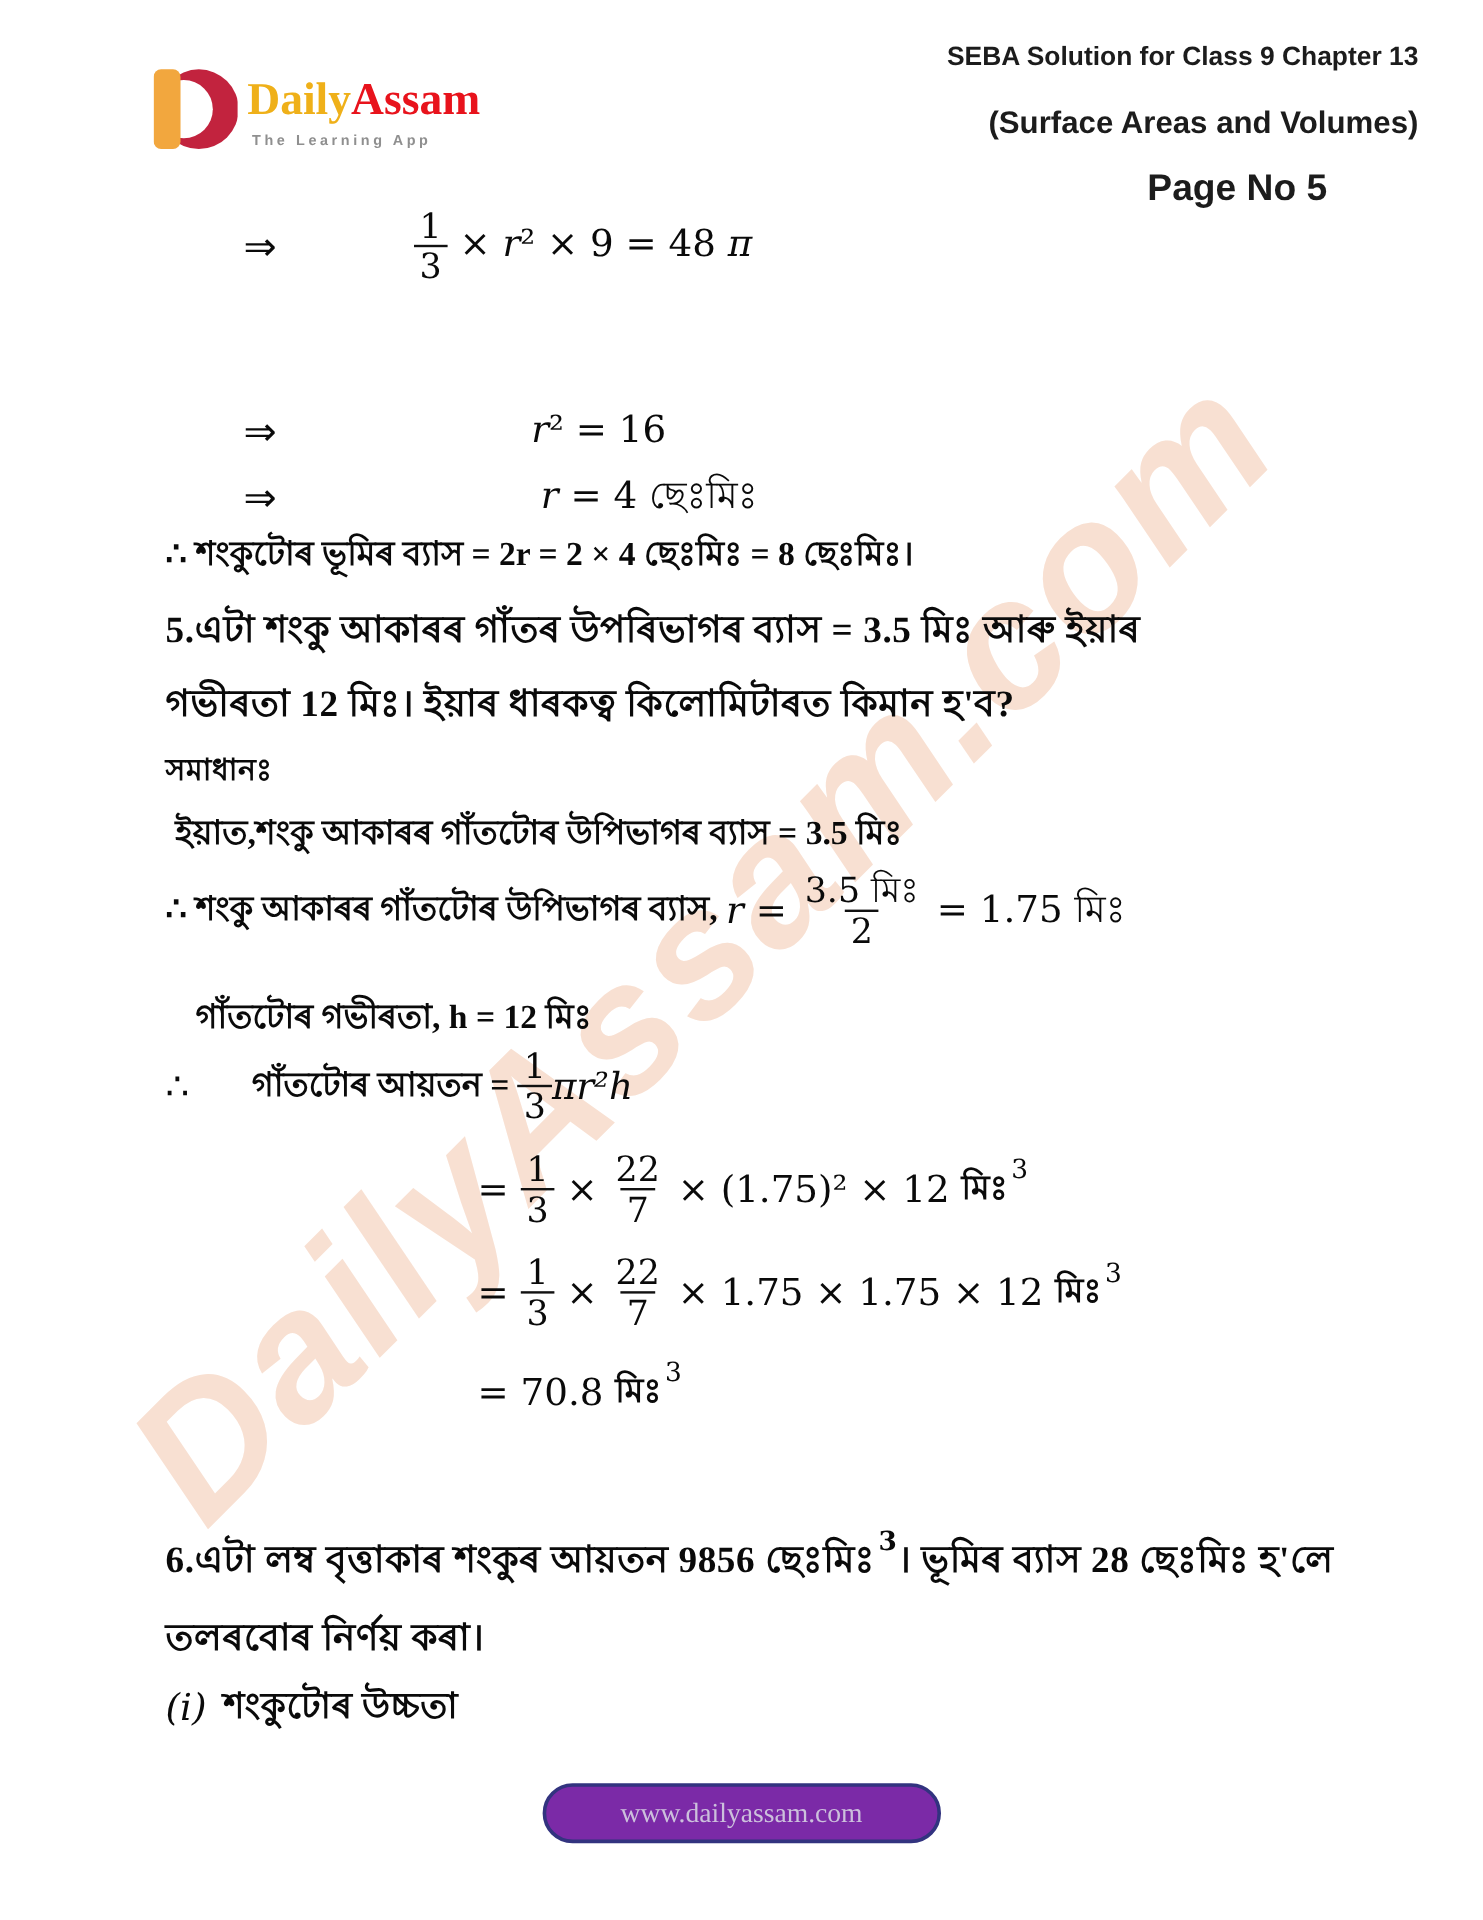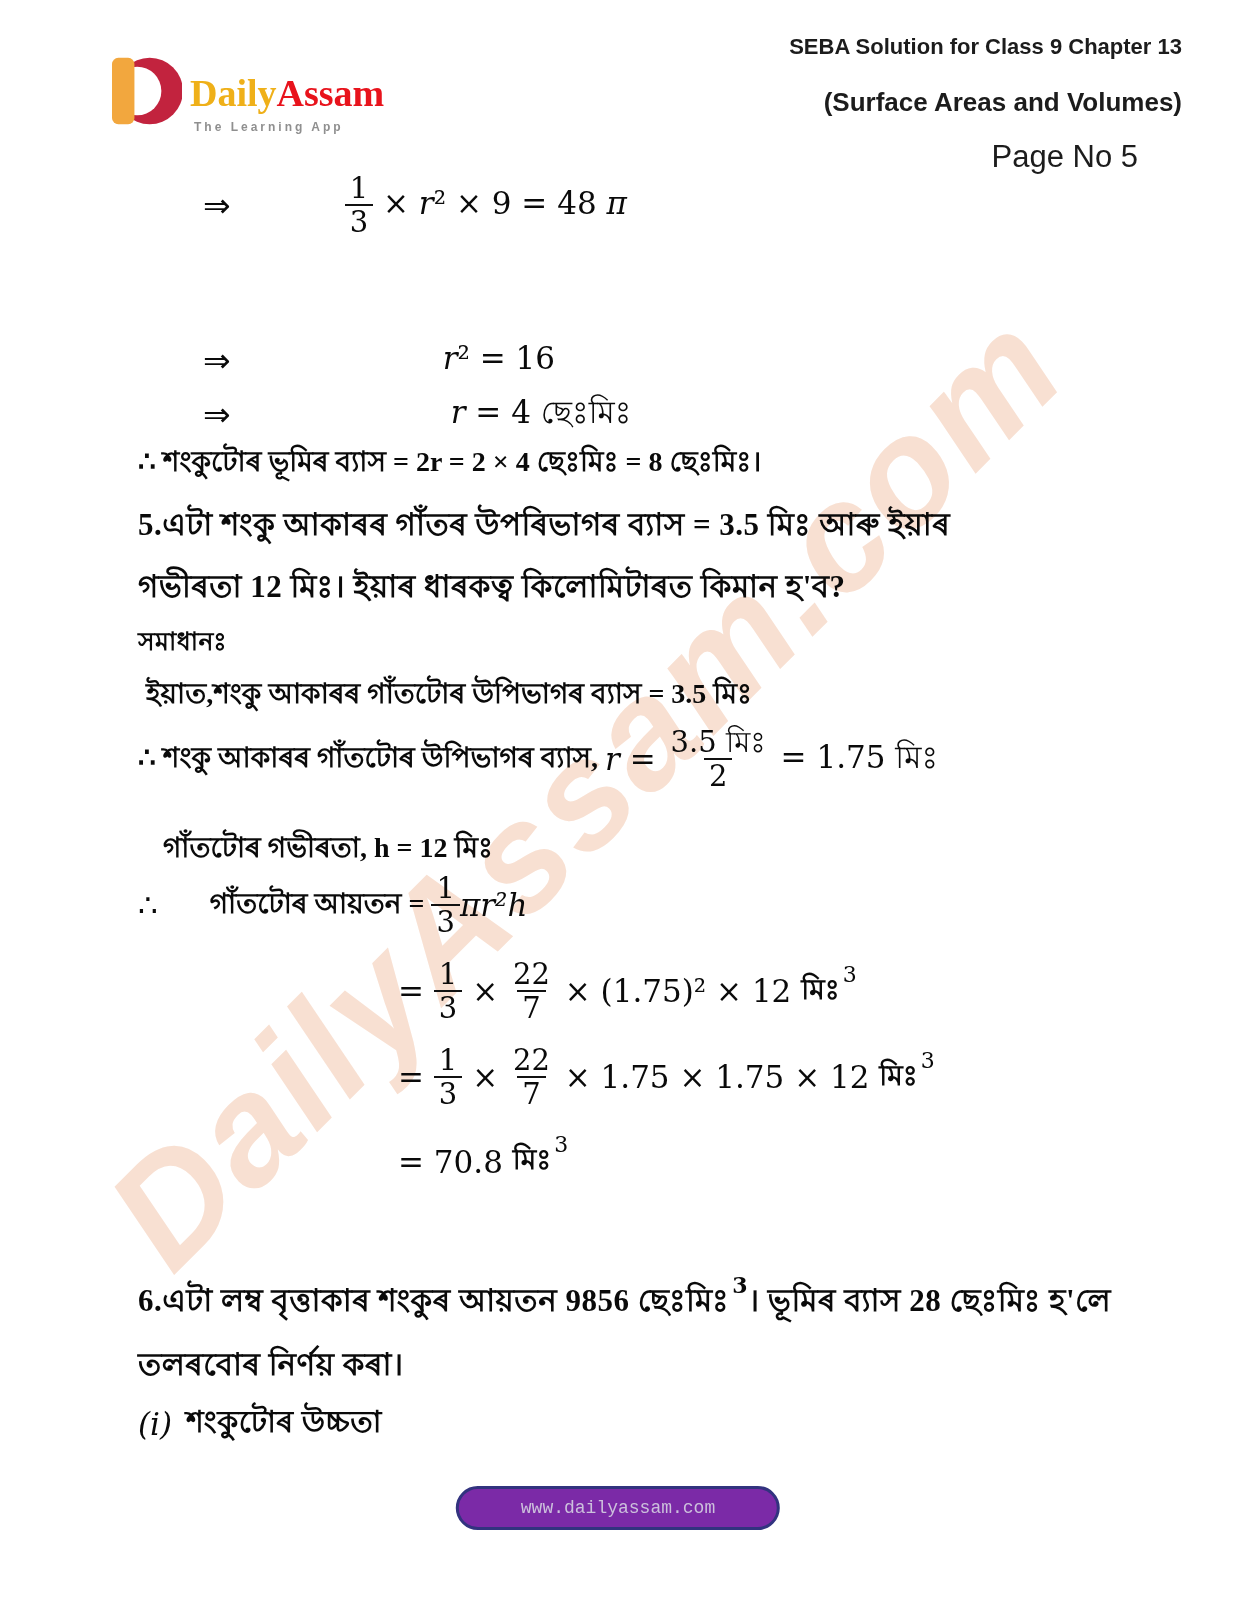--- a/index.html
+++ b/index.html
@@ -6,33 +6,33 @@
   .page{position:relative;width:1236px;height:1600px;margin:0 auto;background:#ffffff;
         font-family:"Liberation Serif", serif;color:#0a0a0a;overflow:hidden;}
 
   
   .watermark{position:absolute;left:585px;top:790px;
     transform:translate(-50%,-50%) rotate(-45deg);
     font-family:"Liberation Sans", sans-serif;font-style:italic;font-weight:700;
     font-size:152px;letter-spacing:4px;color:#F8E0D2;white-space:nowrap;}
 
   
-  .logo{position:absolute;left:112px;top:52px;display:flex;align-items:flex-end;}
+  .logo{position:absolute;left:128px;top:52px;display:flex;align-items:center;}
   .logo-mark{width:70px;height:78px;flex:0 0 auto;}
   .brand{margin-left:8px;}
   .brand-line{font-family:"Liberation Serif", serif;font-weight:700;font-size:38px;line-height:1.0;}
   .brand-daily{color:#EFB019;}
   .brand-assam{color:#E8131C;}
   .tagline{font-family:"Liberation Sans", sans-serif;font-weight:700;font-size:12px;
            letter-spacing:3px;color:#8F8F8F;margin-top:8px;margin-left:4px;}
   .hdr-right{position:absolute;right:54px;top:34px;text-align:right;
              font-family:"Liberation Sans", sans-serif;color:#1c1c1c;}
   .hdr-line1{font-size:22px;font-weight:600;}
   .hdr-line2{font-size:26px;font-weight:700;margin-top:27px;}
-  .hdr-page{font-size:31px;font-weight:400;margin-top:21px;margin-right:44px;}
+  .hdr-page{font-size:31px;font-weight:700;margin-top:21px;margin-right:76px;}
 
   
   .line{position:absolute;white-space:nowrap;}
   .math{font-family:"DejaVu Serif", serif;font-size:31px;}
   .var{font-style:italic;}
   .arrow{font-family:"DejaVu Sans", sans-serif;font-size:33px;display:inline-block;vertical-align:middle;}
   .frac{display:inline-flex;flex-direction:column;align-items:center;vertical-align:middle;
         line-height:1.12;font-size:29px;text-align:center;}
   .frac .n{padding:0 5px;}
   .frac .d{border-top:2px solid #111;padding:0 5px;}
@@ -40,21 +40,21 @@
         font-family:"DejaVu Serif", serif;}
   .beng{font-size:28px;font-weight:600;}
   .bengbold{font-size:31px;font-weight:800;letter-spacing:0.5px;}
   .bk{font-family:"DejaVu Serif", serif;font-size:50px;font-weight:400;
       display:inline-block;vertical-align:middle;transform:scaleY(1.05);line-height:1;}
   .note{vertical-align:middle;}
 
   
   .footer-pill{position:absolute;left:50%;top:1486px;transform:translateX(-50%);
     background:#7B2AA7;border:3px solid #32337F;border-radius:30px;
-    padding:9px 62px;font-family:Liberation Mono, monospace;font-size:18px;
+    padding:9px 62px;font-family:Liberation Serif, serif;font-size:23px;
     color:#CCC0DC;white-space:nowrap;cursor:pointer;}
 </style>
 </head>
 <body>
 
 <div class="page">
 
   <div class="watermark">DailyAssam.com</div>
 
   <div class="logo">

